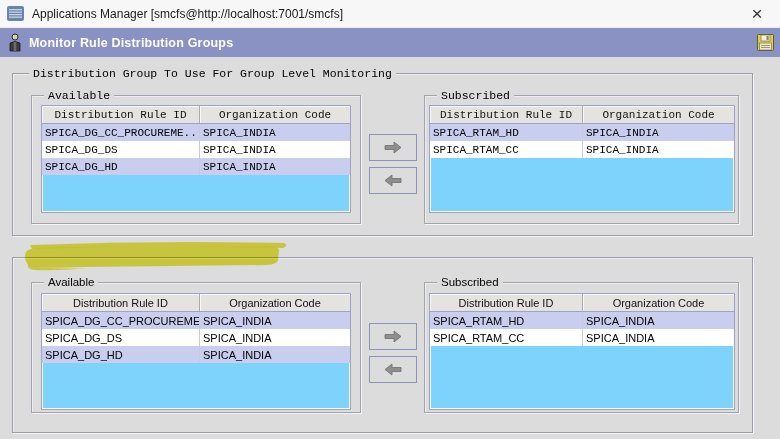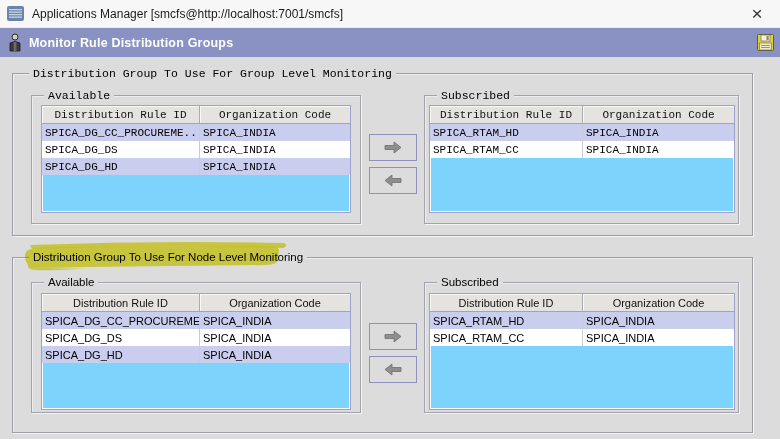--- a/index.html
+++ b/index.html
@@ -156,21 +156,20 @@
         </div>
         <div class="tr">
           <div class="td" style="width:153px;">SPICA_RTAM_CC</div>
           <div class="td" style="width:151px;">SPICA_INDIA</div>
         </div>
       </div>
     </div>
   </div>
 
   <div class="groupbox" style="left:12px; top:257px; width:741px; height:176px;">
-    <span class="grouplabel">Distribution Group To Use For Node Level Monitoring</span>
 
     <div class="innerbox" style="left:18px; top:24px; width:330px; height:131px;">
       <span class="grouplabel" style="left:12px;">Available</span>
       <div class="tbl" style="left:9px; top:10px; width:310px; height:117px;">
         <div class="thead">
           <div class="th" style="width:158px;">Distribution Rule ID</div>
           <div class="th" style="width:150px;">Organization Code</div>
         </div>
         <div class="tr sel">
           <div class="td" style="width:158px;">SPICA_DG_CC_PROCUREME...</div>

